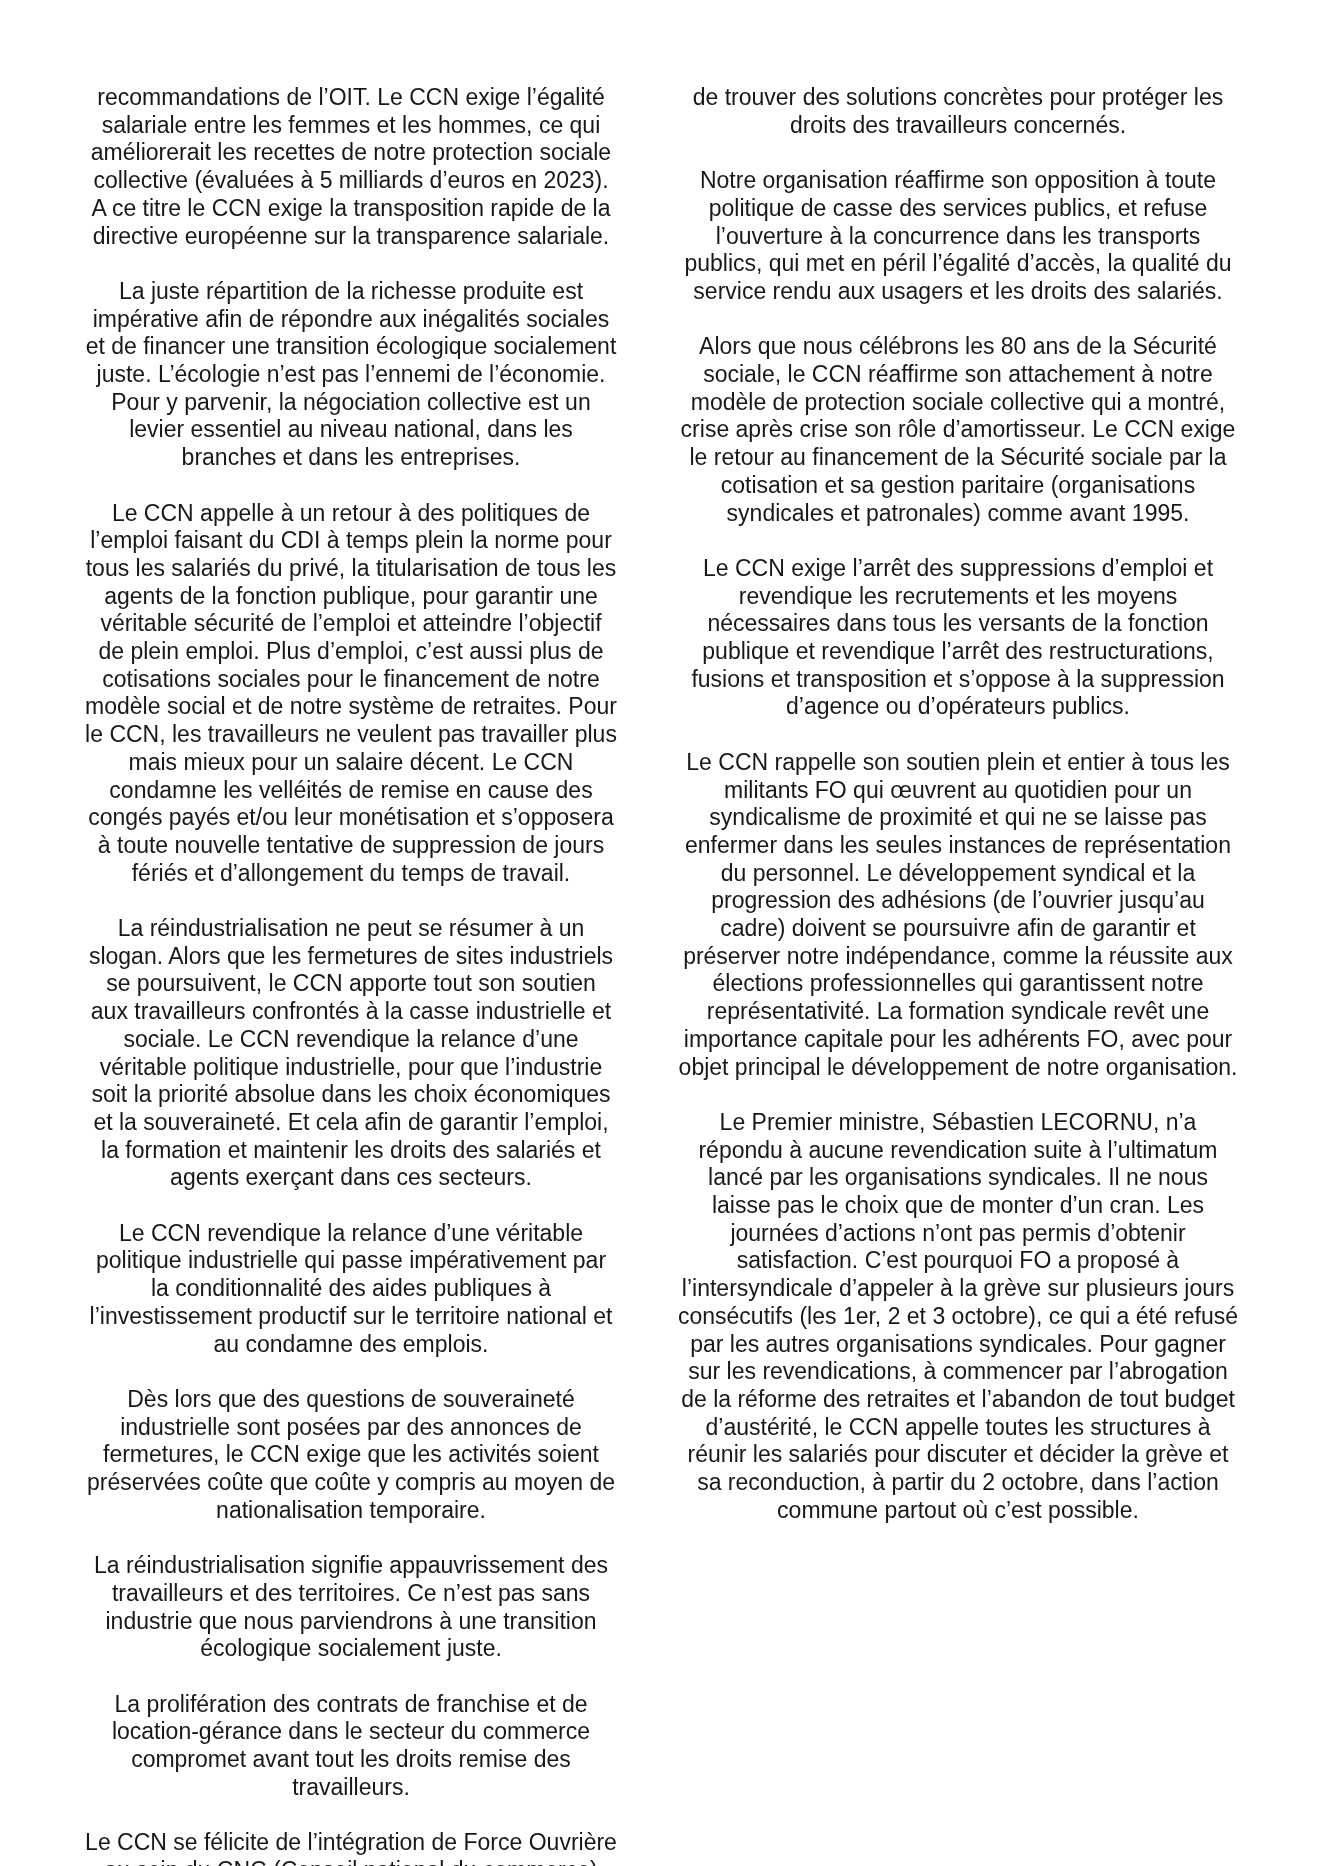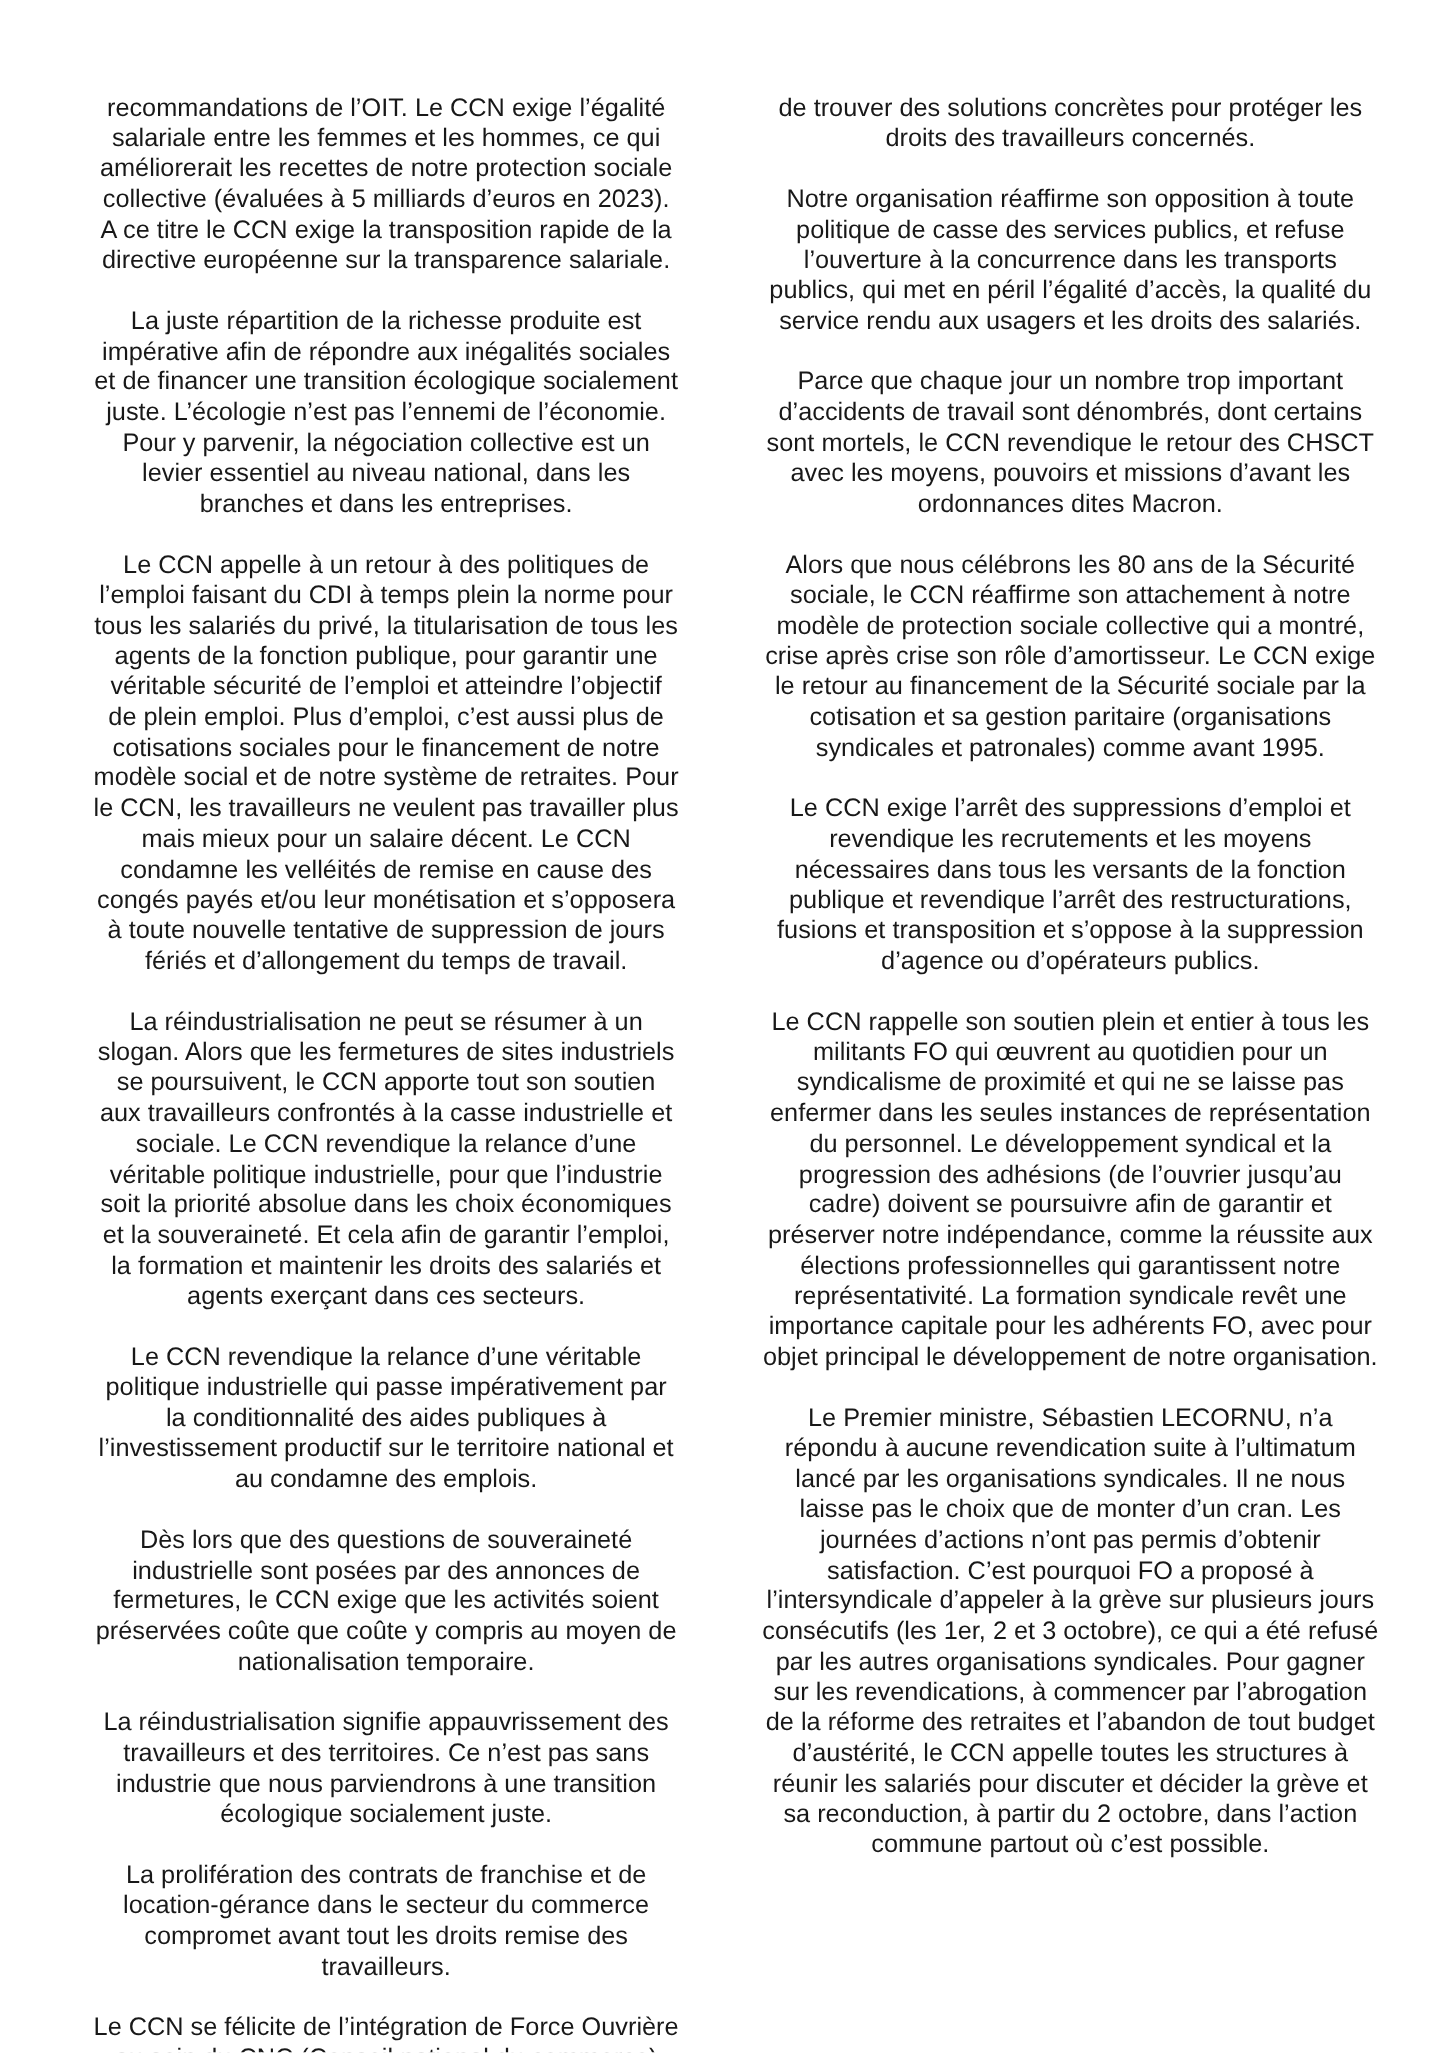--- a/index.html
+++ b/index.html
@@ -18,21 +18,21 @@
   }
   .col {
     position: absolute;
     top: 84px;
   }
   .col-left {
     left: 85px;
     width: 532px;
   }
   .col-right {
-    left: 692px;
+    left: 677px;
     width: 562px;
   }
   .col p {
     margin: 0 0 27.7px 0;
     font-size: 23px;
     line-height: 27.7px;
     letter-spacing: 0px;
     text-align: center;
   }
 </style>
@@ -49,20 +49,19 @@
     <p>Le CCN revendique la relance d’une véritable politique industrielle qui passe impérativement par la conditionnalité des aides publiques à l’investissement productif sur le territoire national et au condamne des emplois.</p>
     <p>Dès lors que des questions de souveraineté industrielle sont posées par des annonces de fermetures, le CCN exige que les activités soient préservées coûte que coûte y compris au moyen de nationalisation temporaire.</p>
     <p>La réindustrialisation signifie appauvrissement des travailleurs et des territoires. Ce n’est pas sans industrie que nous parviendrons à une transition écologique socialement juste.</p>
     <p>La prolifération des contrats de franchise et de location-gérance dans le secteur du commerce compromet avant tout les droits remise des travailleurs.</p>
     <p>Le CCN se félicite de l’intégration de Force Ouvrière au sein du CNC (Conseil national du commerce) qu’il perçoit comme une victoire syndicale significative. Cependant, il réclame avec insistance l’établissement immédiat d’un groupe de travail consacré à la franchise et à la location gérance, afin</p>
   </div>
 
   <div class="col col-right">
     <p>de trouver des solutions concrètes pour protéger les droits des travailleurs concernés.</p>
     <p>Notre organisation réaffirme son opposition à toute politique de casse des services publics, et refuse l’ouverture à la concurrence dans les transports publics, qui met en péril l’égalité d’accès, la qualité du service rendu aux usagers et les droits des salariés.</p>
-    <p>Parce que chaque jour un nombre trop important d’accidents de travail sont dénombrés, dont certains sont mortels, le CCN revendique le retour des CHSCT avec les moyens, pouvoirs et missions d’avant les ordonnances dites Macron.</p>
     <p>Alors que nous célébrons les 80 ans de la Sécurité sociale, le CCN réaffirme son attachement à notre modèle de protection sociale collective qui a montré, crise après crise son rôle d’amortisseur. Le CCN exige le retour au financement de la Sécurité sociale par la cotisation et sa gestion paritaire (organisations syndicales et patronales) comme avant 1995.</p>
     <p>Le CCN exige l’arrêt des suppressions d’emploi et revendique les recrutements et les moyens nécessaires dans tous les versants de la fonction publique et revendique l’arrêt des restructurations, fusions et transposition et s’oppose à la suppression d’agence ou d’opérateurs publics.</p>
     <p>Le CCN rappelle son soutien plein et entier à tous les militants FO qui œuvrent au quotidien pour un syndicalisme de proximité et qui ne se laisse pas enfermer dans les seules instances de représentation du personnel. Le développement syndical et la progression des adhésions (de l’ouvrier jusqu’au cadre) doivent se poursuivre afin de garantir et préserver notre indépendance, comme la réussite aux élections professionnelles qui garantissent notre représentativité. La formation syndicale revêt une importance capitale pour les adhérents FO, avec pour objet principal le développement de notre organisation.</p>
     <p>Le Premier ministre, Sébastien LECORNU, n’a répondu à aucune revendication suite à l’ultimatum lancé par les organisations syndicales. Il ne nous laisse pas le choix que de monter d’un cran. Les journées d’actions n’ont pas permis d’obtenir satisfaction. C’est pourquoi FO a proposé à l’intersyndicale d’appeler à la grève sur plusieurs jours consécutifs (les 1er, 2 et 3 octobre), ce qui a été refusé par les autres organisations syndicales. Pour gagner sur les revendications, à commencer par l’abrogation de la réforme des retraites et l’abandon de tout budget d’austérité, le CCN appelle toutes les structures à réunir les salariés pour discuter et décider la grève et sa reconduction, à partir du 2 octobre, dans l’action commune partout où c’est possible.</p>
   </div>
 
 </div>
 
 </body></html>

